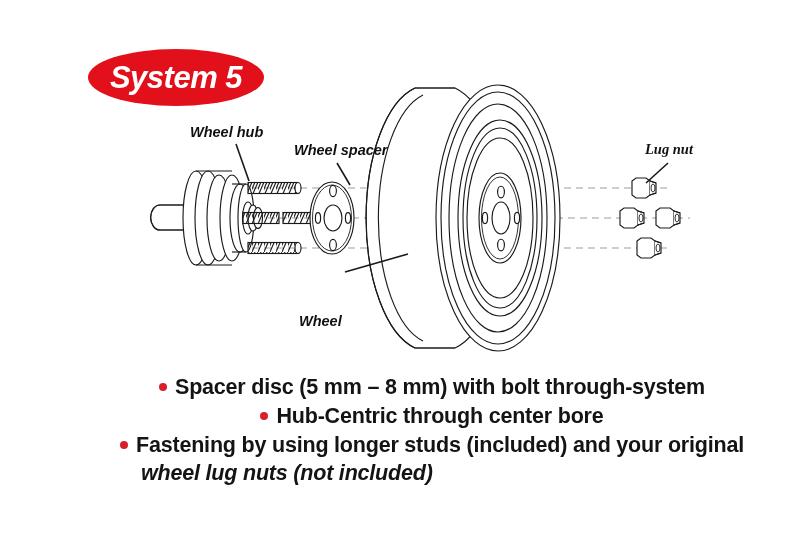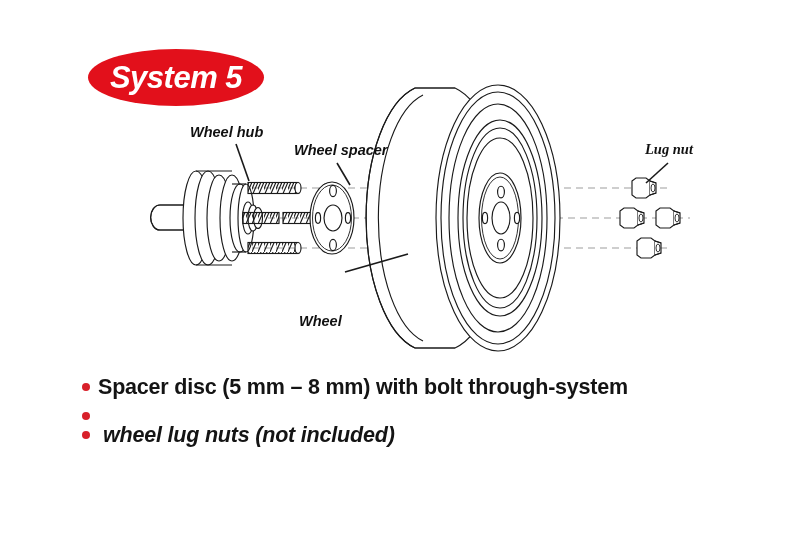--- a/index.html
+++ b/index.html
@@ -17,21 +17,21 @@
   
   .lbl{position:absolute;font-weight:bold;font-style:italic;color:#111;
        font-family:"Liberation Sans",sans-serif;white-space:nowrap;}
   #lbl-hub{left:190px;top:124px;font-size:14.5px;}
   #lbl-spacer{left:294px;top:142px;font-size:14.5px;text-align:center;}
   #lbl-wheel{left:299px;top:269px;font-size:14.5px;margin-top:44px;}
   #lbl-lugnut{left:645px;top:141px;font-size:14.5px;font-family:Liberation Serif, serif;}
 
   
   .bullets{position:absolute;left:82px;top:373px;width:700px;}
-  .bl{position:relative;display:flex;align-items:flex-start;margin-bottom:1px;}
+  .bl{position:relative;display:flex;align-items:flex-start;margin-bottom:1px;justify-content:center;}
   .dot{flex:0 0 auto;width:8px;height:8px;border-radius:50%;background:#d8202a;
        margin:10px 8px 0 0;}
   .btxt{font-size:21.5px;font-weight:bold;color:#141414;line-height:28px;
         letter-spacing:-0.2px;font-family:"Liberation Sans",sans-serif;}
   .btxt .l2{display:block;margin-left:5px;font-style:italic;}
 </style>
 </head>
 <body>
 
 <div id="stage">
@@ -204,22 +204,26 @@
 
   <div class="bullets">
     <div class="bl">
       <div class="dot"></div>
       <div class="btxt">
         <span>Spacer disc (5 mm – 8 mm) with bolt through-system</span>
       </div>
     </div>
     <div class="bl">
       <div class="dot"></div>
+      <div class="btxt">
+        <span>Hub-Centric through center bore</span>
+      </div>
     </div>
     <div class="bl">
       <div class="dot"></div>
       <div class="btxt">
+        <span>Fastening by using longer studs (included) and your original</span>
         <span class="l2">wheel lug nuts (not included)</span>
       </div>
     </div>
   </div>
 
 </div>
 
 </body></html>

